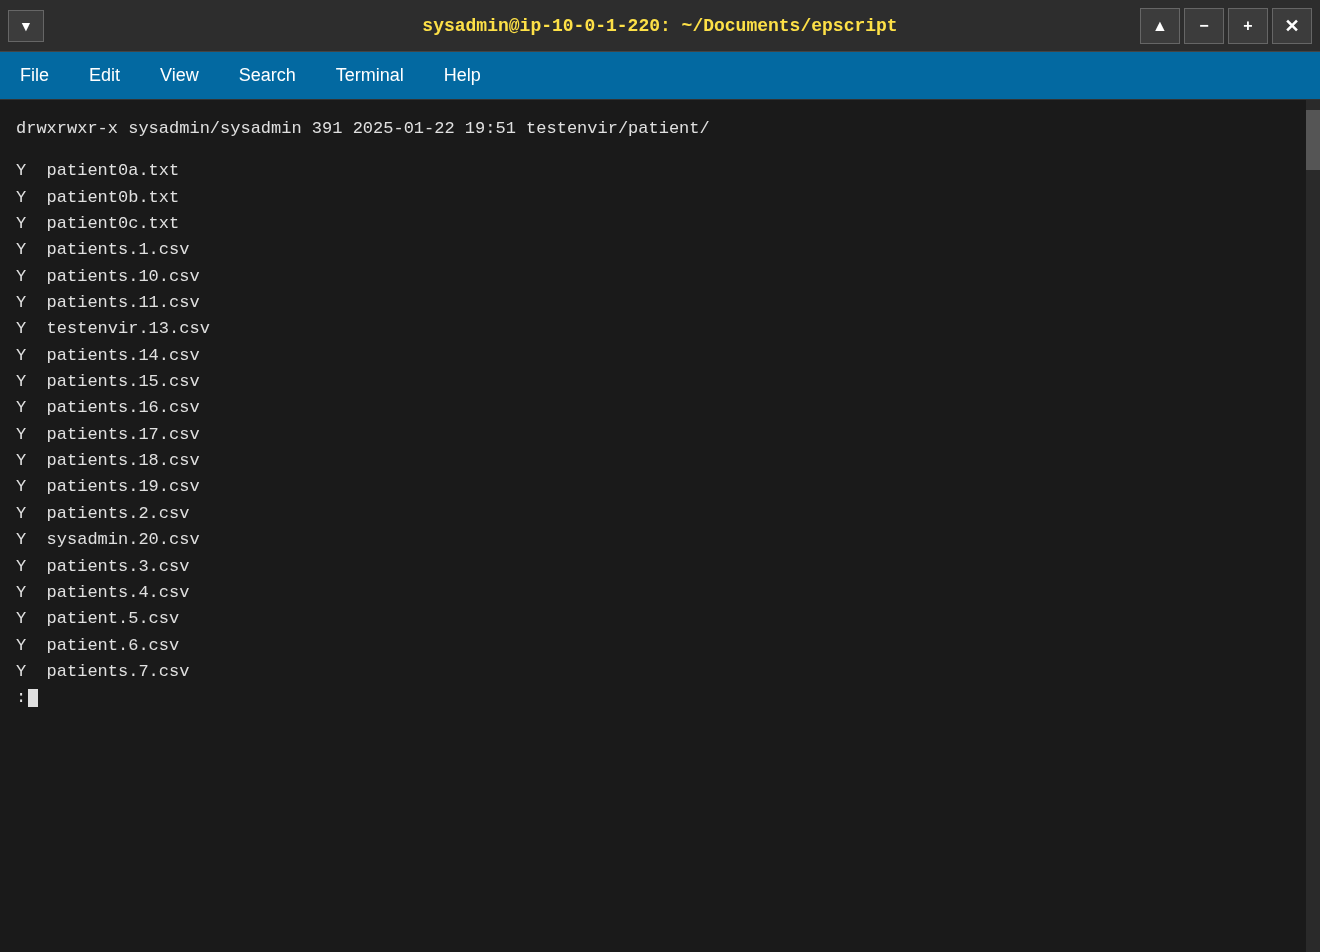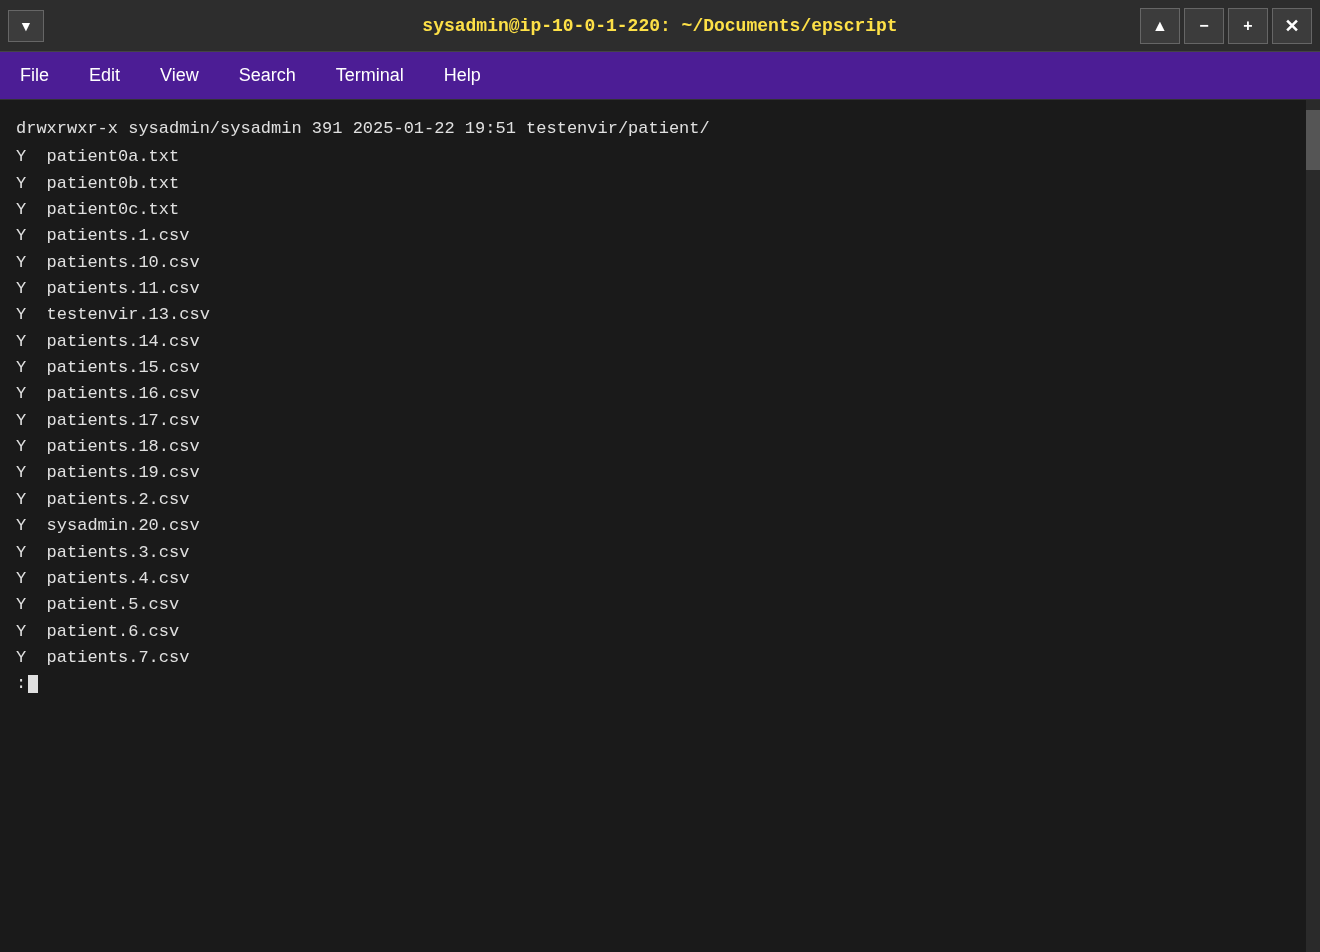--- a/index.html
+++ b/index.html
@@ -81,21 +81,21 @@
       justify-content: center;
       font-size: 16px;
       font-weight: bold;
     }
 
     .title-btn.close-btn {
       font-size: 18px;
     }
 
     .menu-bar {
-      background: #4c1d95;
+      background: #0369a1;
       height: 48px;
       display: flex;
       align-items: center;
       padding: 0 12px;
       gap: 24px;
       border-bottom: 1px solid #333;
       flex-shrink: 0;
     }
 
     .menu-item {
@@ -117,21 +117,21 @@
     .terminal-line {
       color: #e0e0e0;
       font-family: 'Courier New', Courier, monospace;
       font-size: 17px;
       line-height: 1.55;
       white-space: pre;
     }
 
     .terminal-line.header-line {
       color: #e0e0e0;
-      margin-bottom: 2px;
+      margin-bottom: 16px;
     }
 
     .cursor-line {
       display: flex;
       align-items: center;
     }
 
     .cursor {
       display: inline-block;
       width: 10px;

